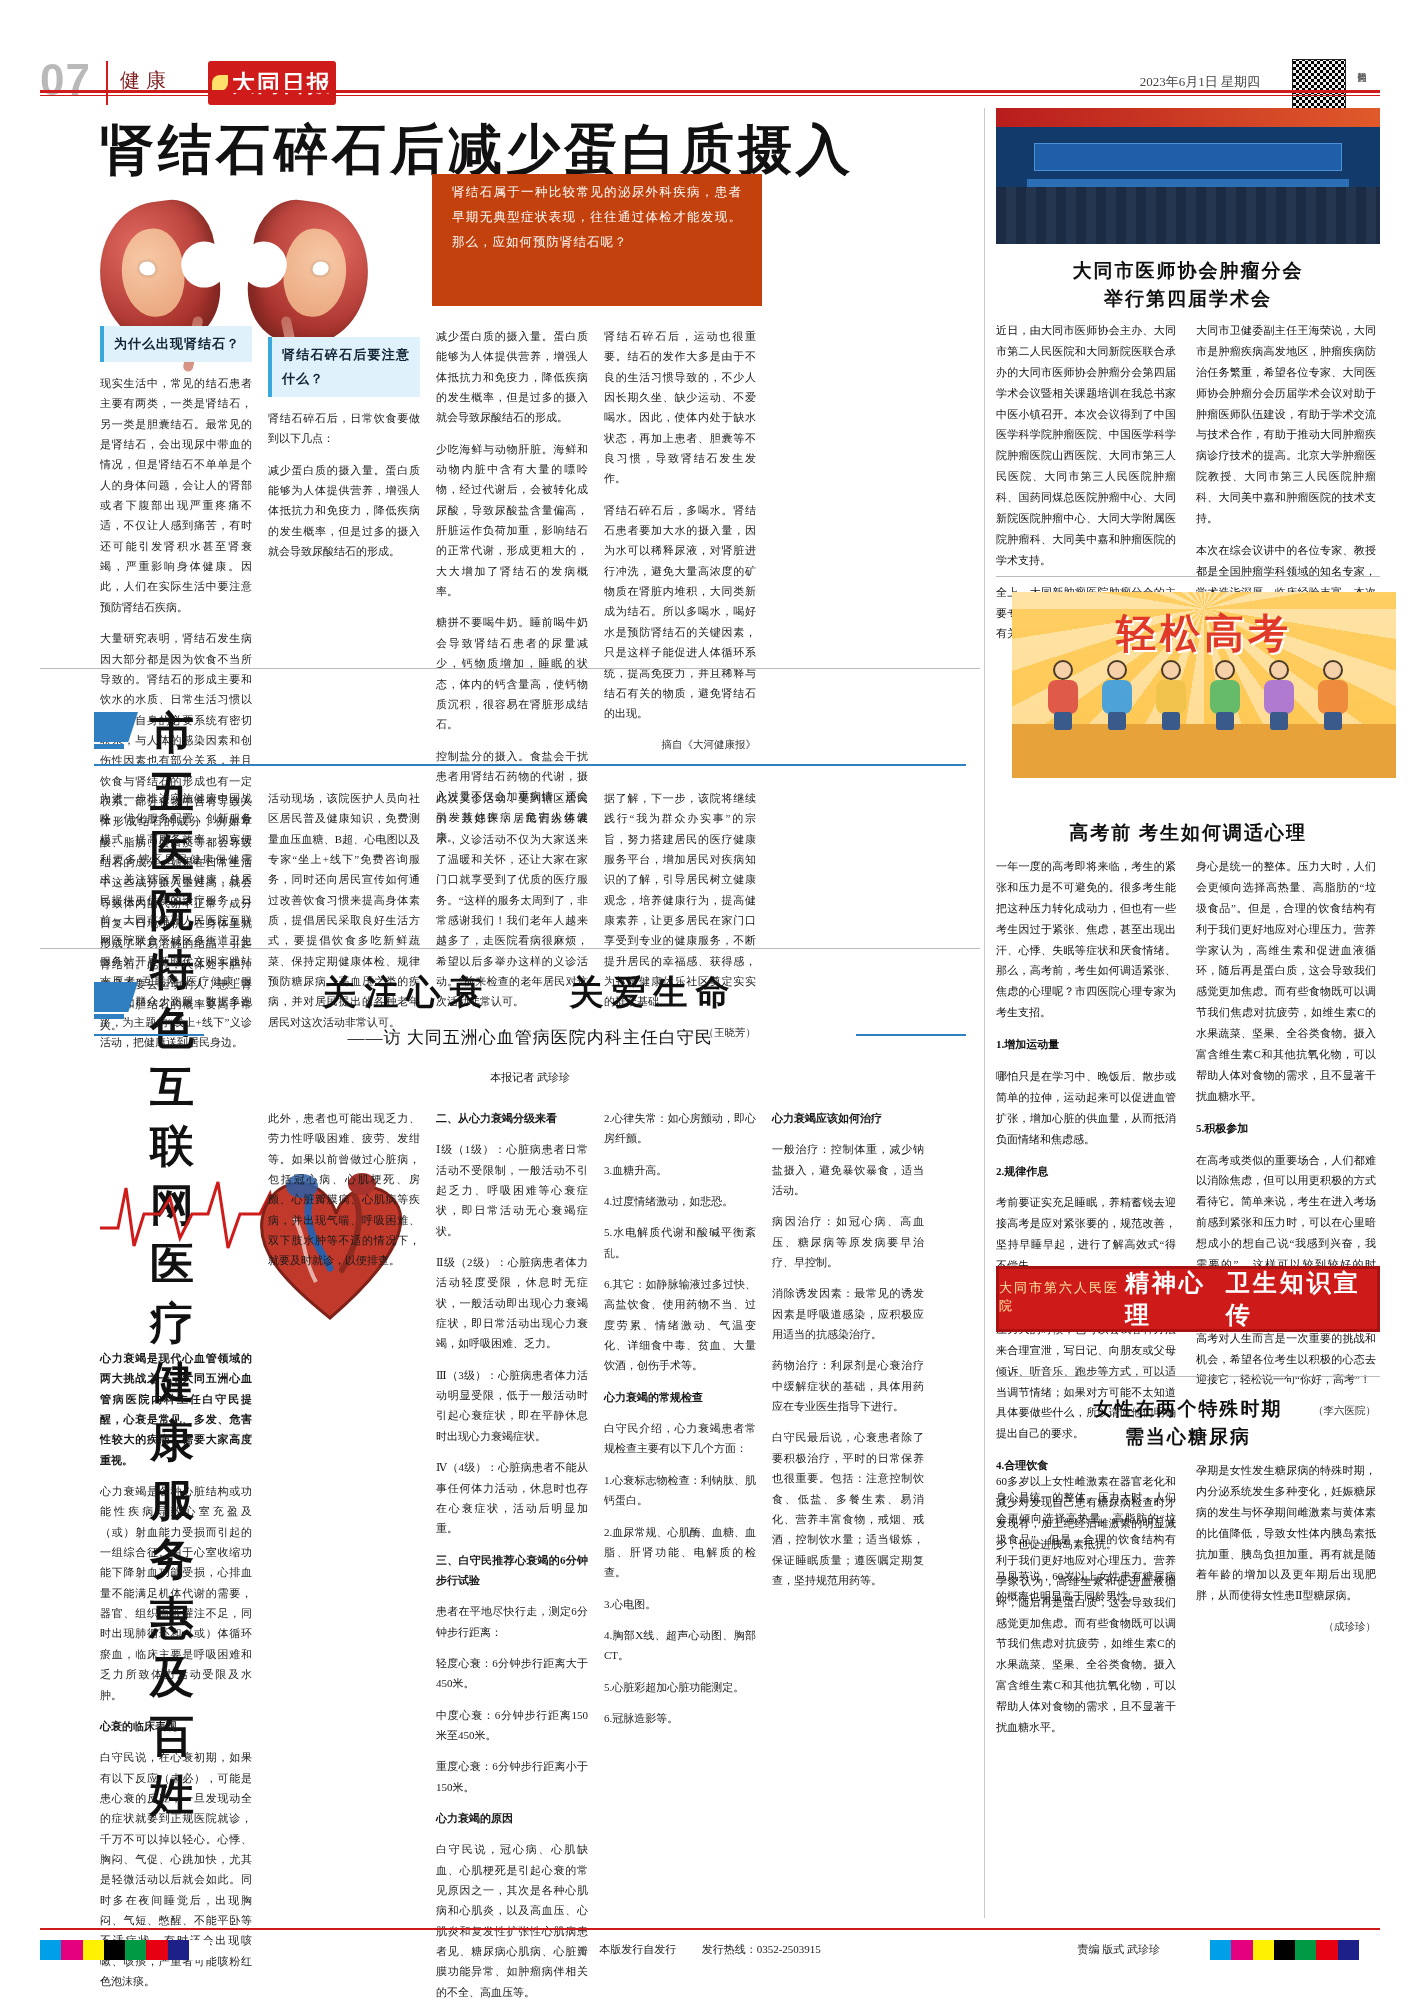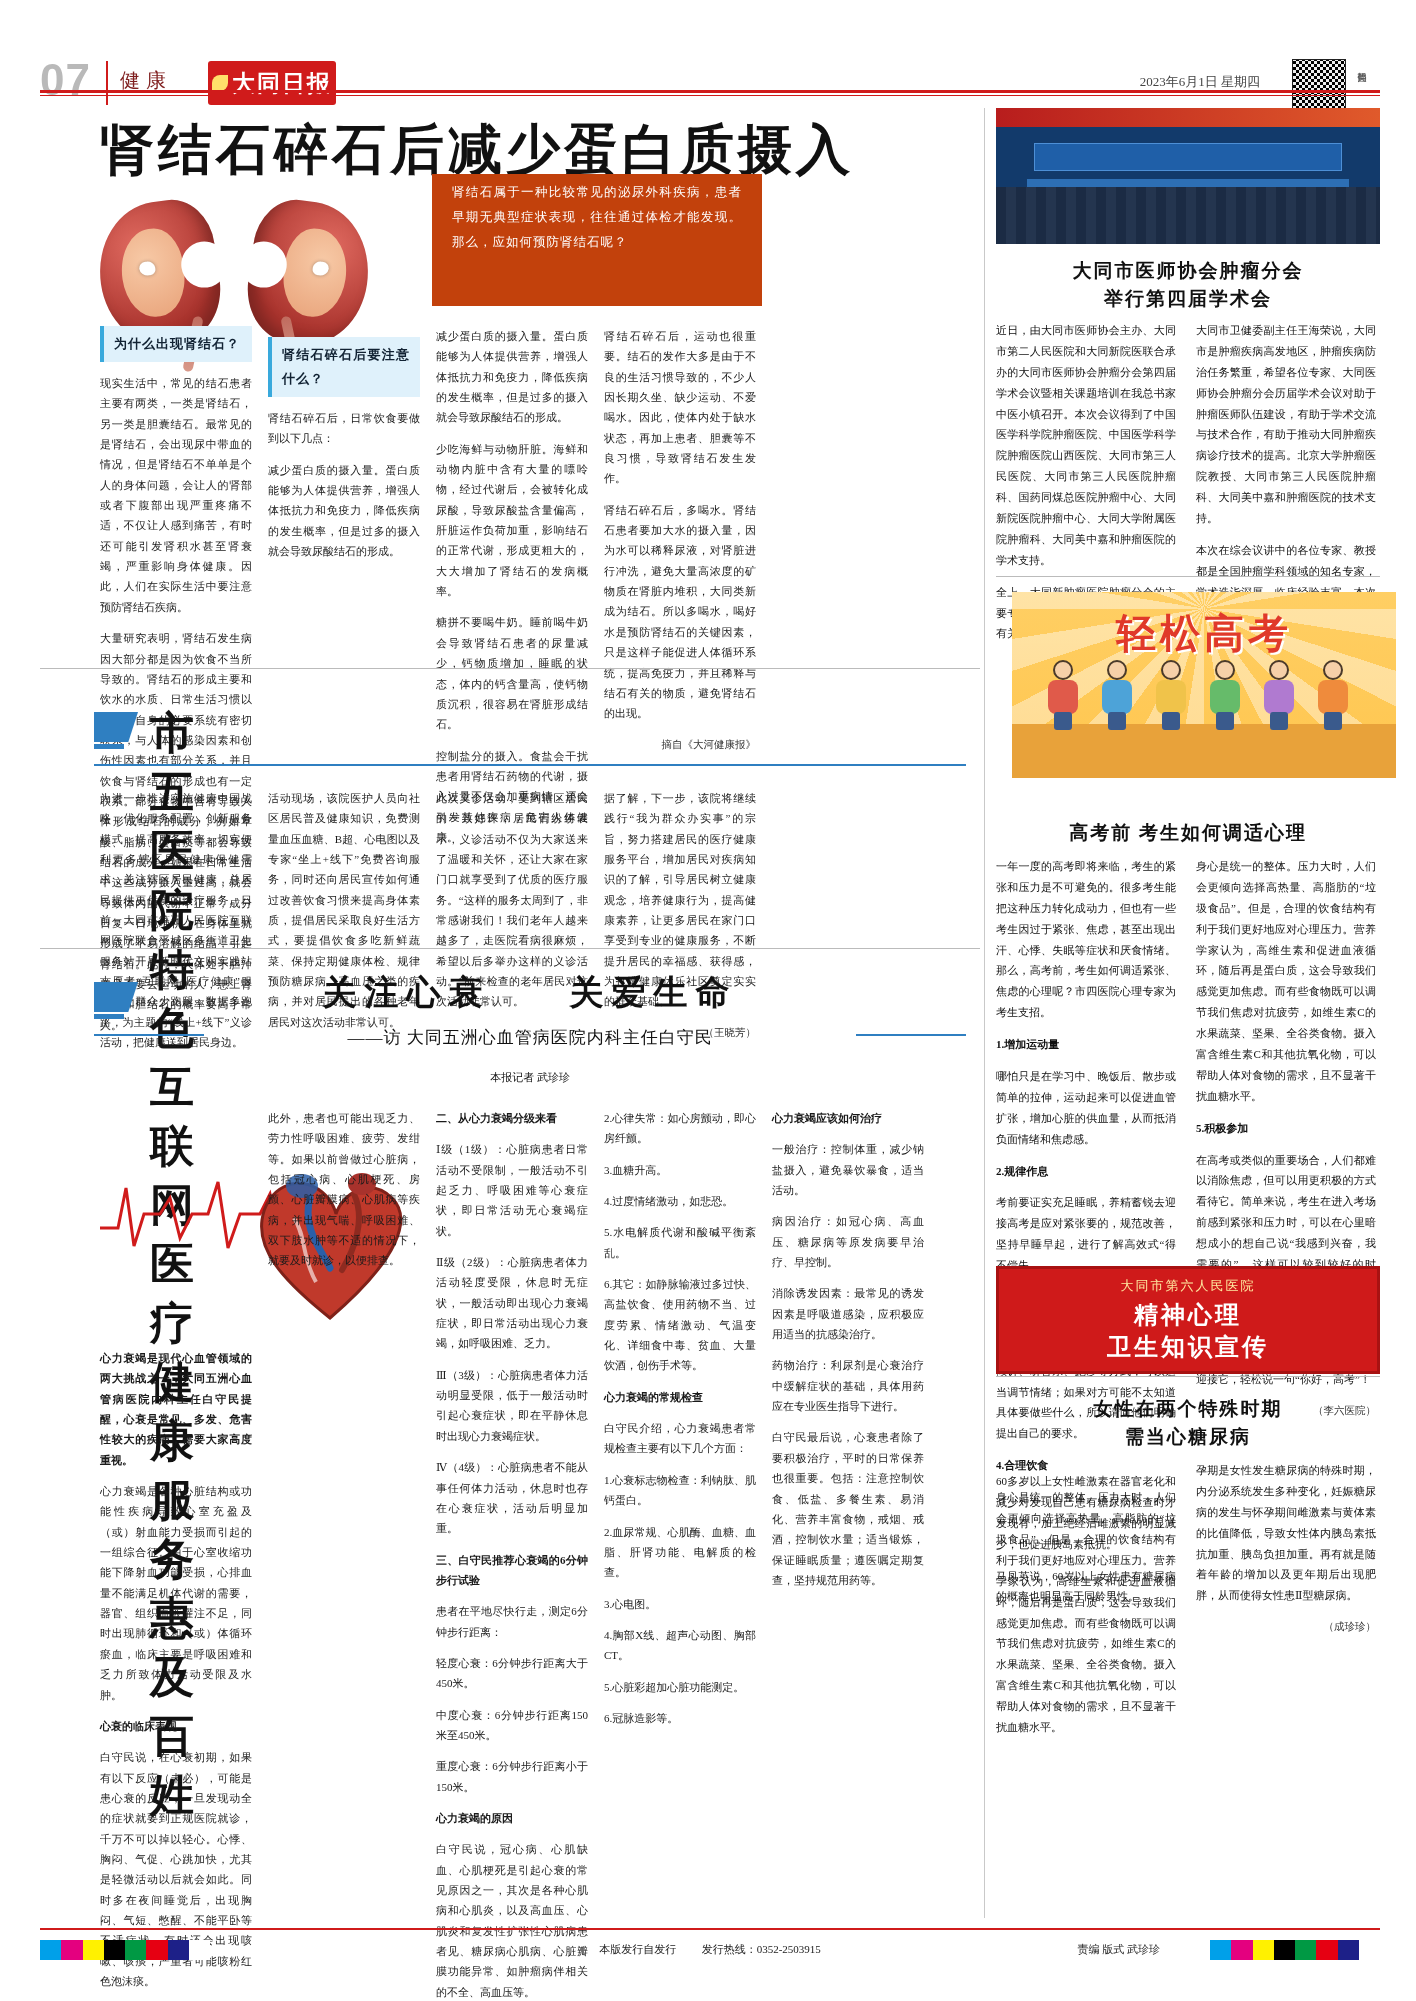--- a/index.html
+++ b/index.html
@@ -204,23 +204,23 @@
     position:absolute; left:0; bottom:0; width:100%; height:54px; background:#e8a23a;
   }
   .kid {
     position:absolute; bottom:48px; width:34px; height:70px;
   }
   .kid .head { position:absolute; left:7px; top:0; width:20px; height:20px; border-radius:50%; background:#f6d0a8; border:2px solid #4b3a2a;}
   .kid .body { position:absolute; left:2px; top:20px; width:30px; height:34px; border-radius:8px; }
   .kid .legs { position:absolute; left:8px; top:52px; width:18px; height:18px; background:#3a5a8c; border-radius:3px;}
 
   .red-badge {
-    position:absolute; width:384px; height:108px;
+    position:absolute; width:384px; height:66px;
     background:#cf1a1a; border:3px solid #a81212; color:#ffef9e;
-    display:flex; flex-direction:column; align-items:center; justify-content:center;
+    display:flex; flex-direction:row; align-items:center; justify-content:center;
     font-family:"Liberation Serif", serif;
   }
   .red-badge .l1 { font-size:13px; letter-spacing:2px; color:#ffe9a0; margin-bottom:4px; }
   .red-badge .l2 { font-size:24px; font-weight:bold; letter-spacing:3px; color:#fff; }
   .red-badge .l3 { font-size:24px; font-weight:bold; letter-spacing:3px; color:#fff; }
 
   
   .footer-rule { position:absolute; left:40px; top:1928px; width:1340px; height:2px; background:#d01b1b; }
   .footer {
     position:absolute; left:40px; top:1938px; width:1340px; height:28px;

